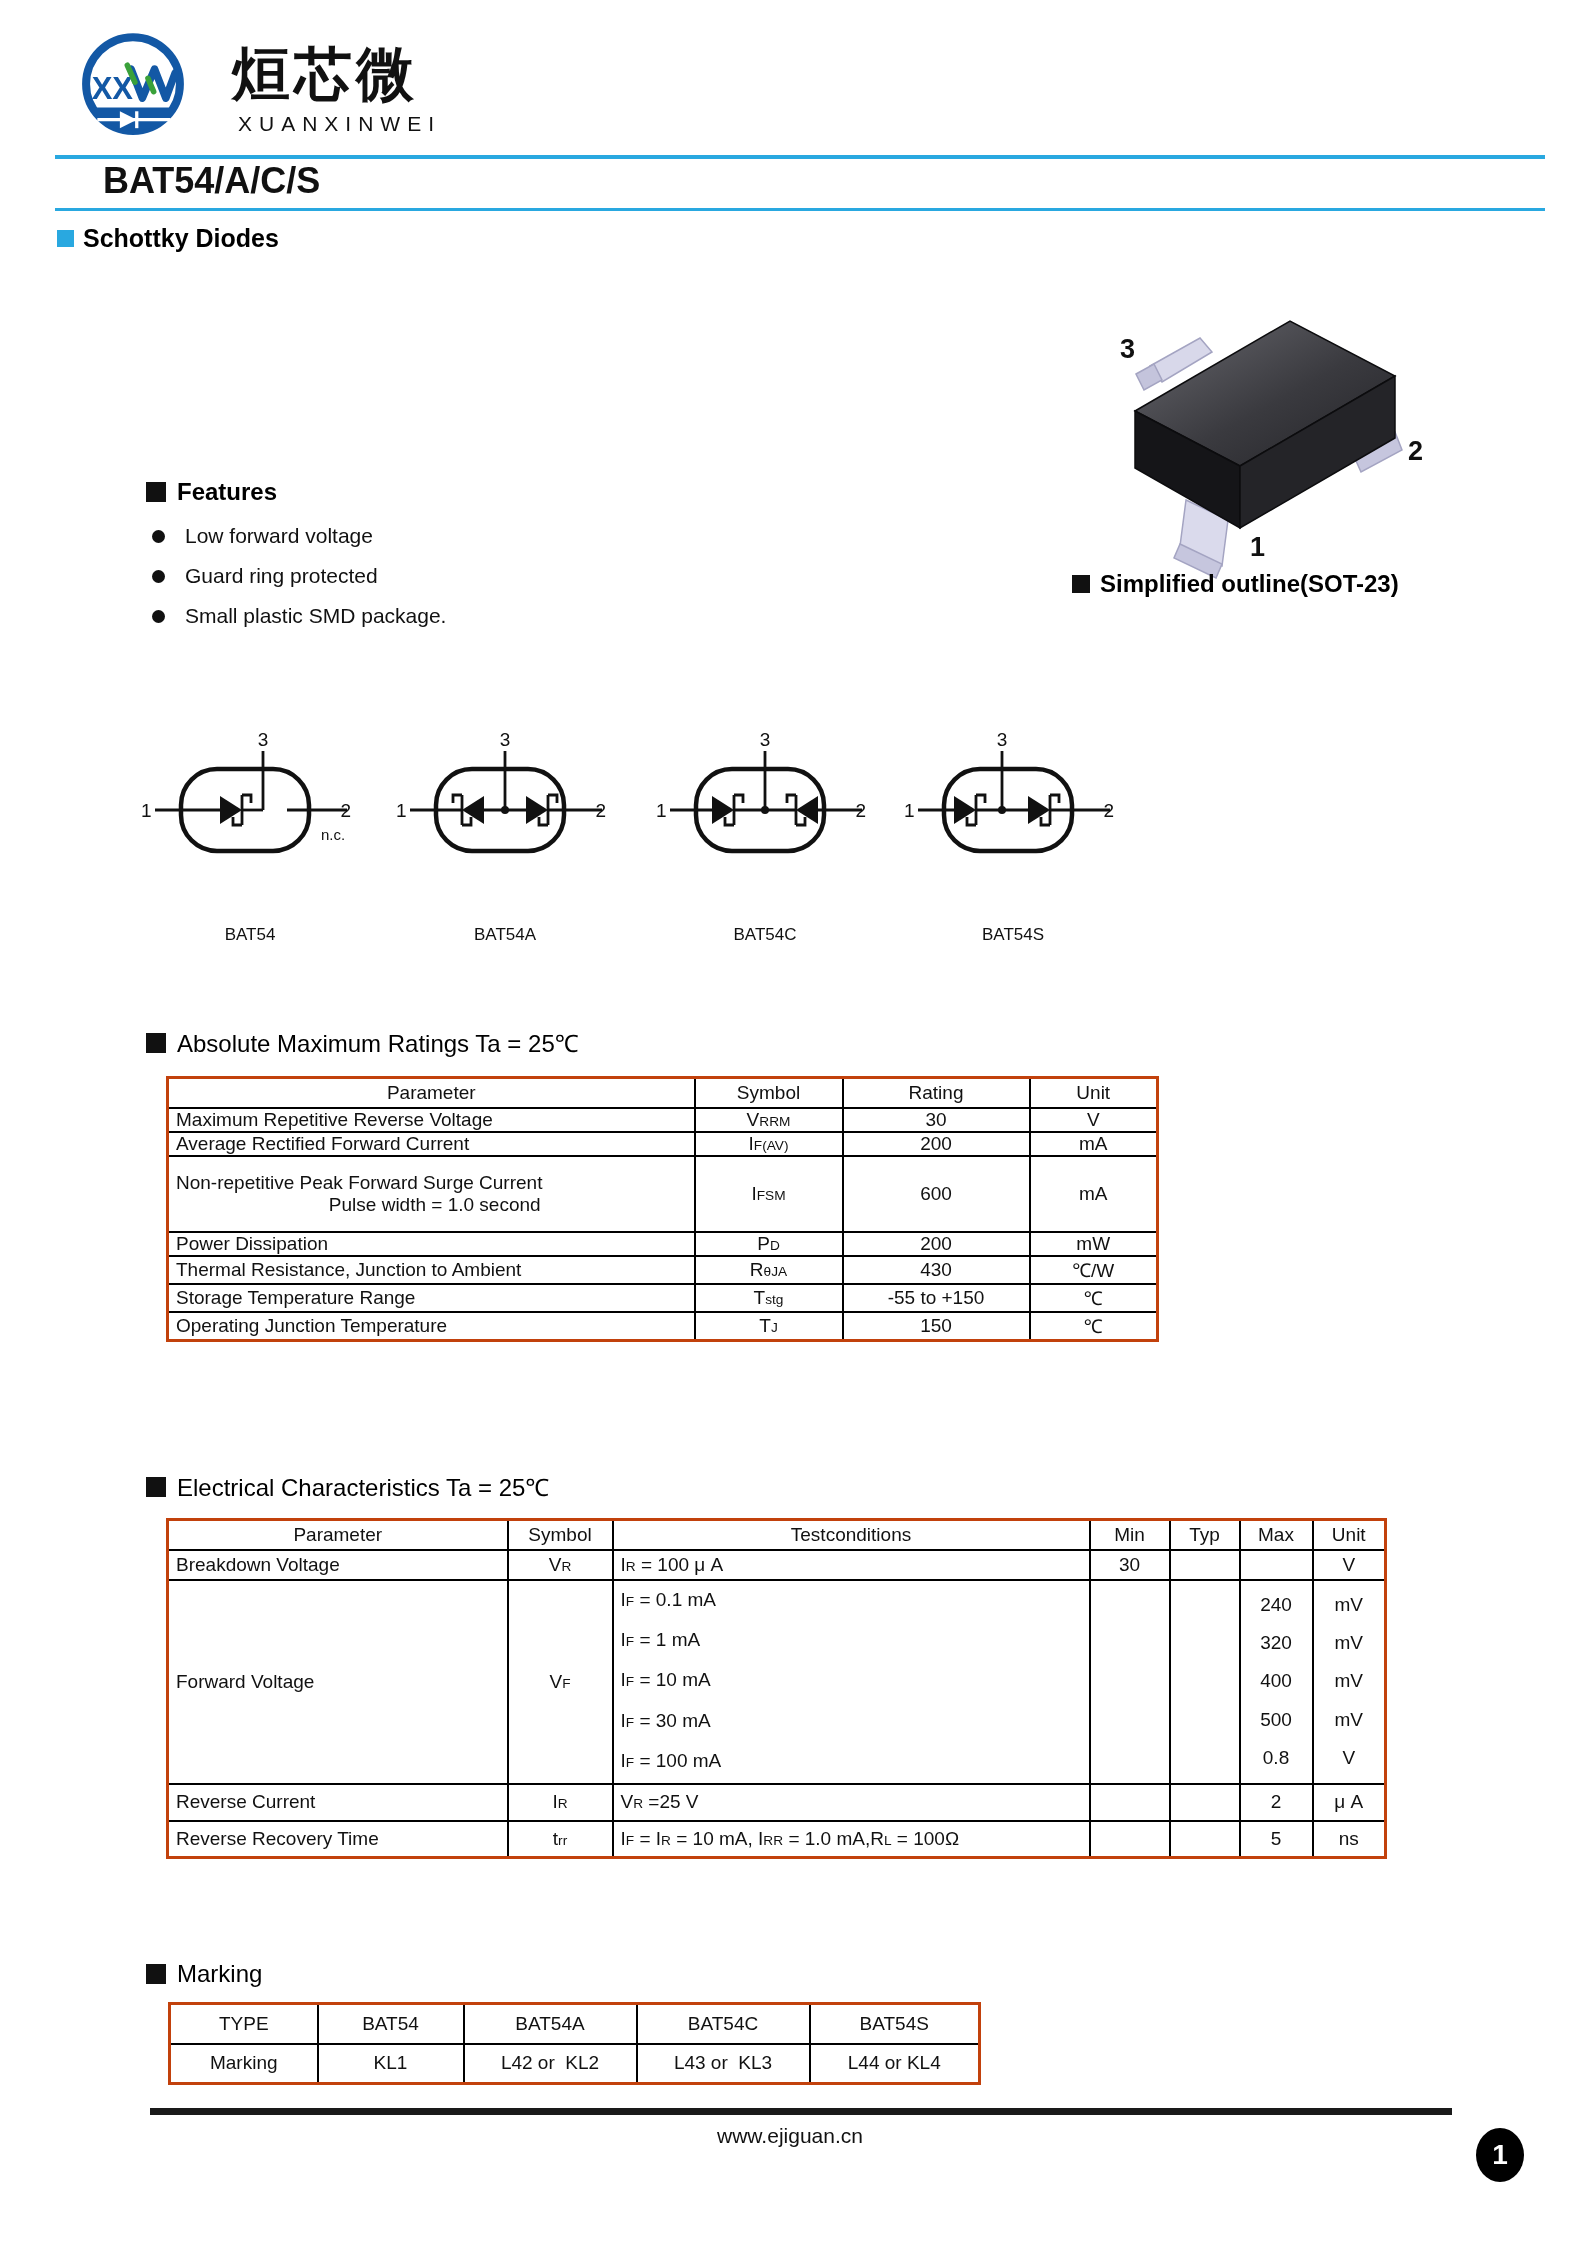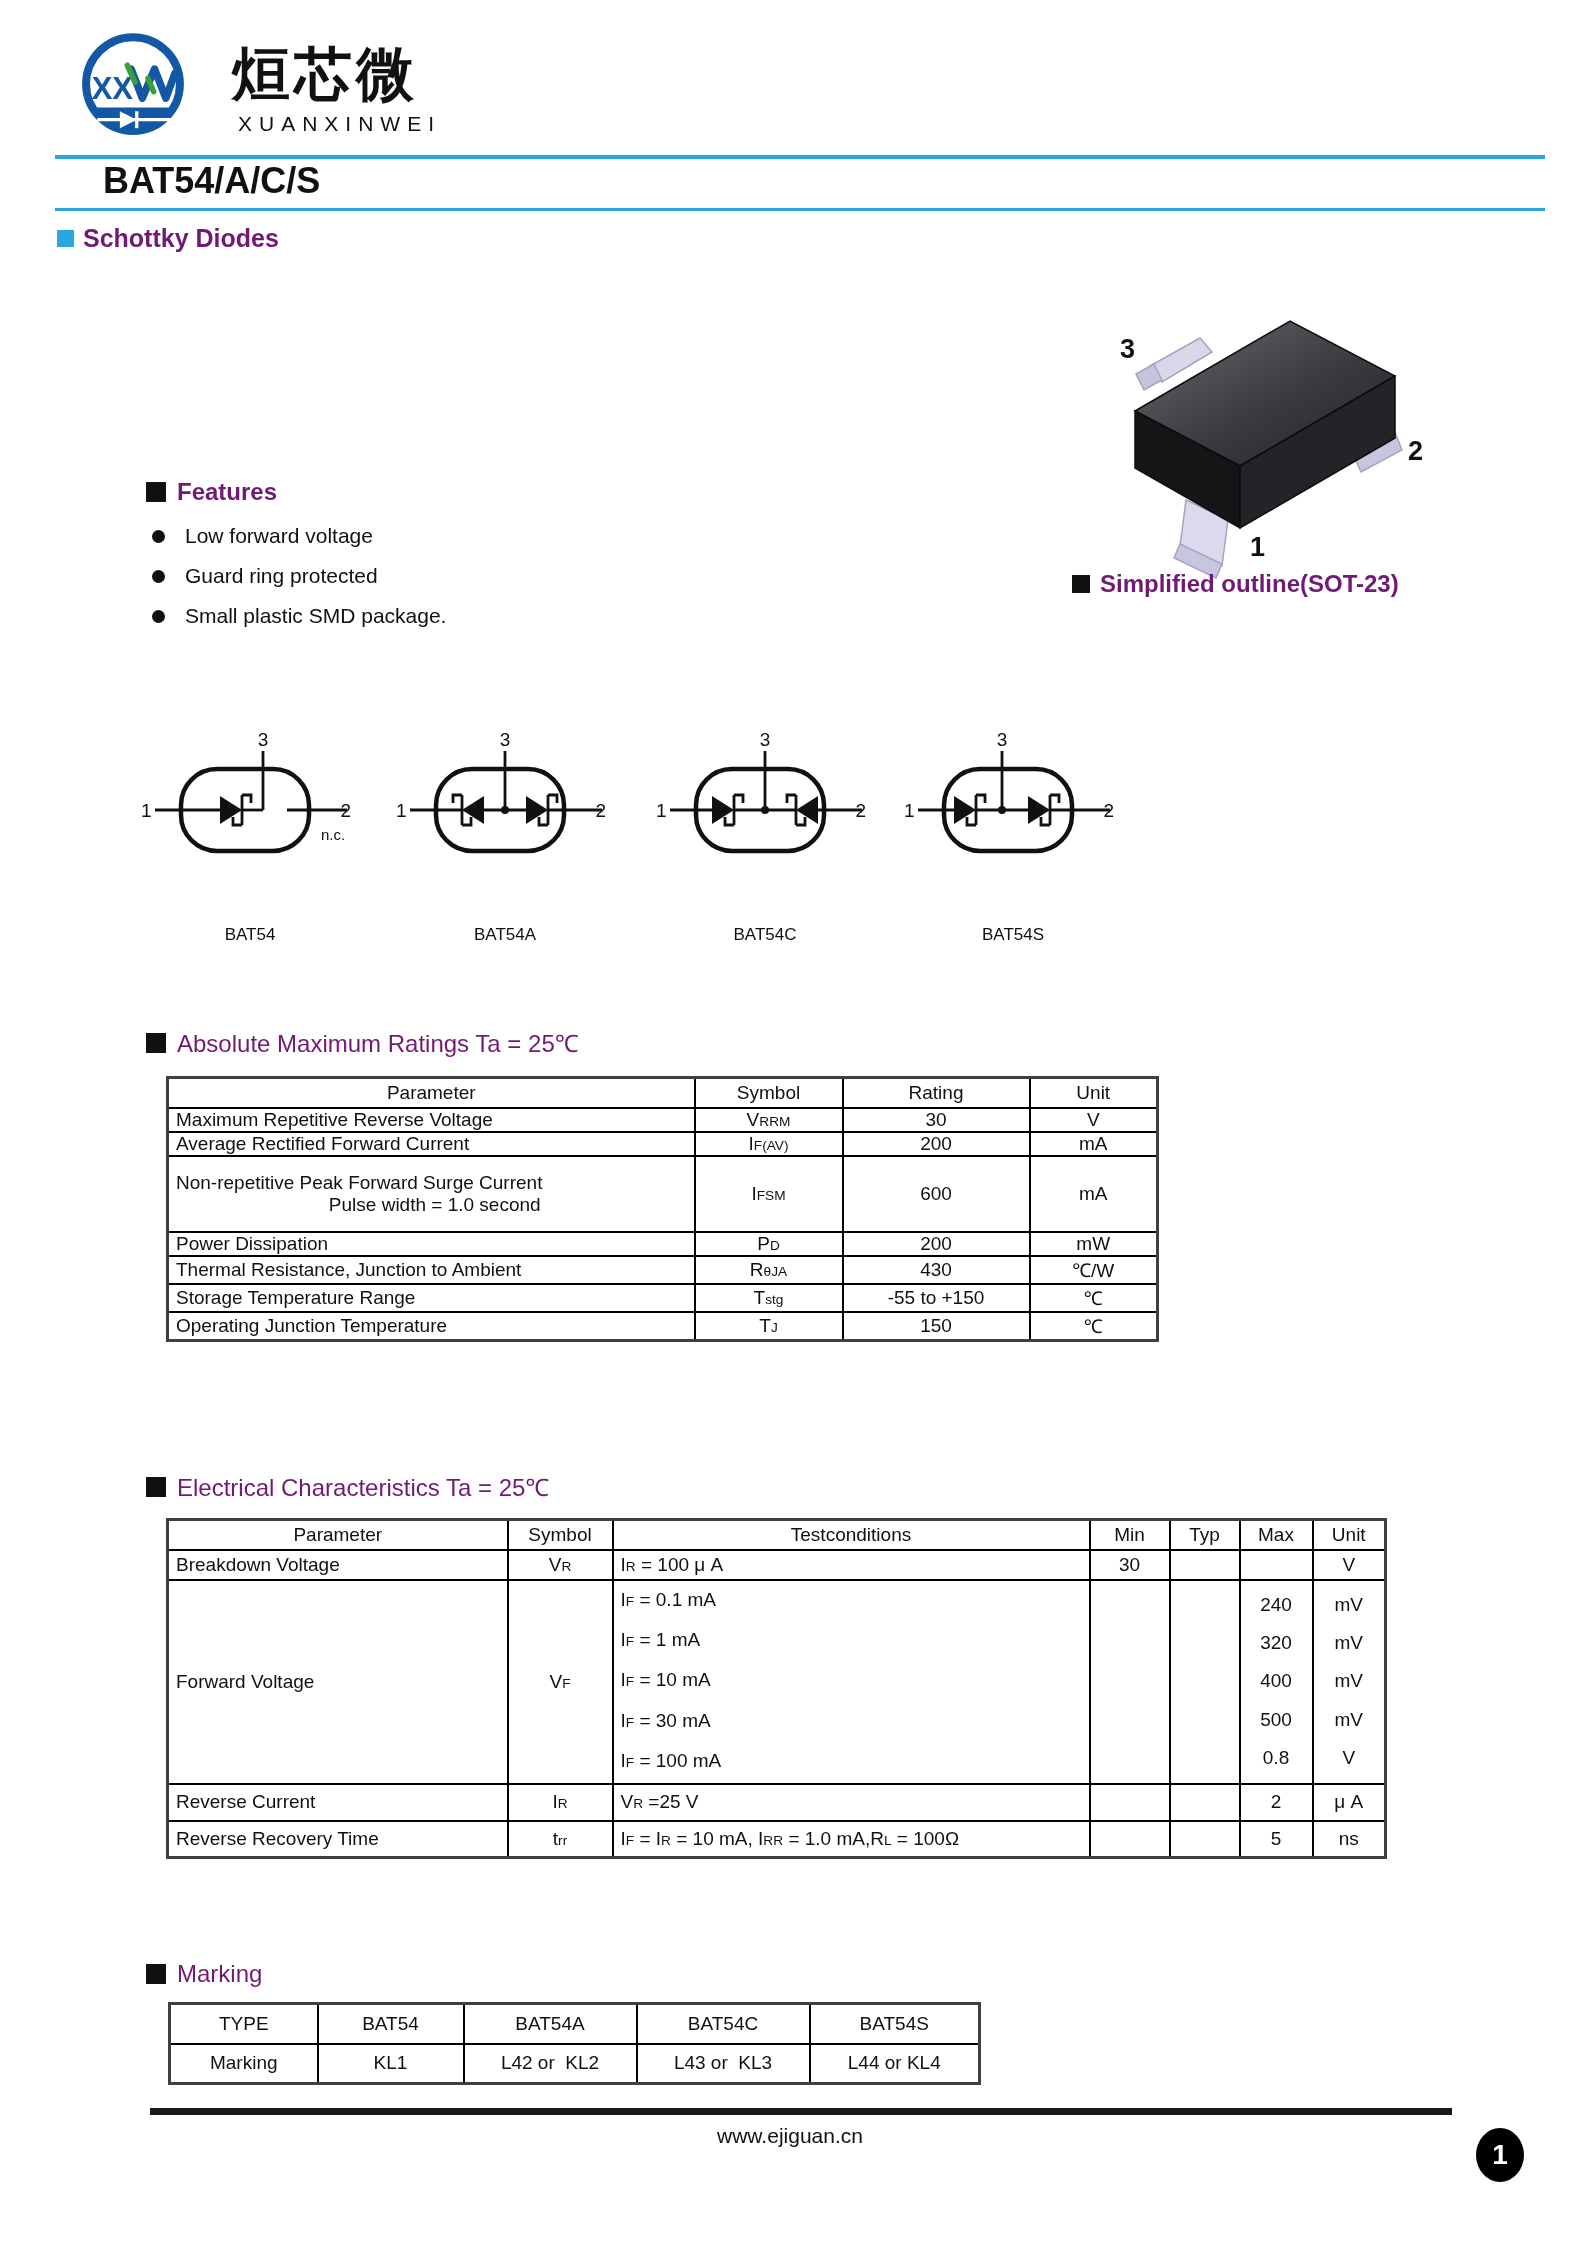--- a/index.html
+++ b/index.html
@@ -2,25 +2,25 @@
 <html><head>
 <meta charset="utf-8">
 <style>
   html,body{margin:0;padding:0;background:#e8e8e8;}
   .page{position:relative;width:1587px;height:2245px;background:#ffffff;
         font-family:"Liberation Sans", sans-serif;color:#111;overflow:hidden;}
   .abs{position:absolute;}
   .rule{background:#29a8e0;}
   .sq{display:inline-block;background:#111;}
   .sq-cyan{display:inline-block;background:#29a8e0;}
-  .sec{display:flex;align-items:center;font-weight:bold;color:#701a75;}
+  .sec{display:flex;align-items:center;font-weight:bold;color:#000000;}
   .dot{width:13px;height:13px;border-radius:50%;background:#111;display:inline-block;flex:0 0 auto;}
   .feat{display:flex;align-items:center;gap:20px;font-size:21px;}
   table{border-collapse:collapse;table-layout:fixed;background:#fff;}
-  .dtable{border:3px solid #404040;}
+  .dtable{border:3px solid #c2410c;}
   .dtable td,.dtable th{border:2px solid #000;font-size:19px;font-weight:normal;
       text-align:center;vertical-align:middle;padding:0;overflow:hidden;color:#111;}
   .pl{text-align:left !important;padding-left:7px !important;}
   .cen{text-align:center !important;}
   .sub{font-size:72%;}
   .ml div{line-height:38.4px;}
   .h30{height:30px}.h29{height:15px}.h60{height:76px}.h37{height:37px}.h192{height:192px}.h40{height:40px}
   .mark td{white-space:pre-wrap;}
   .pgcircle{width:48px;height:54px;border-radius:50%;background:#000;color:#fff;
       display:flex;align-items:center;justify-content:center;font-size:28px;font-weight:bold;}

